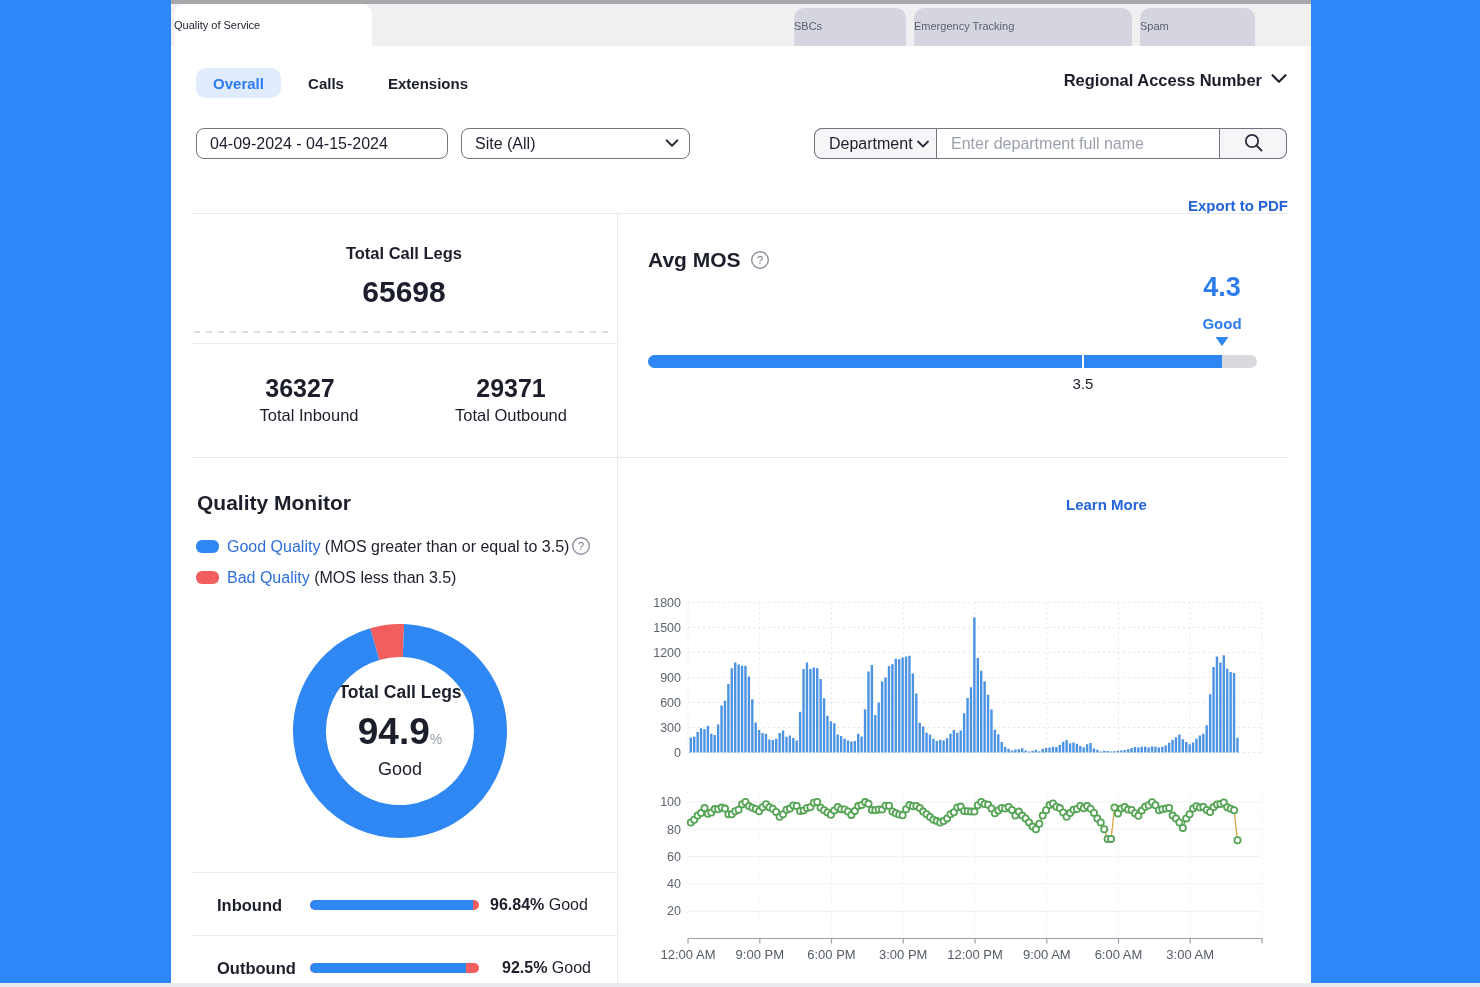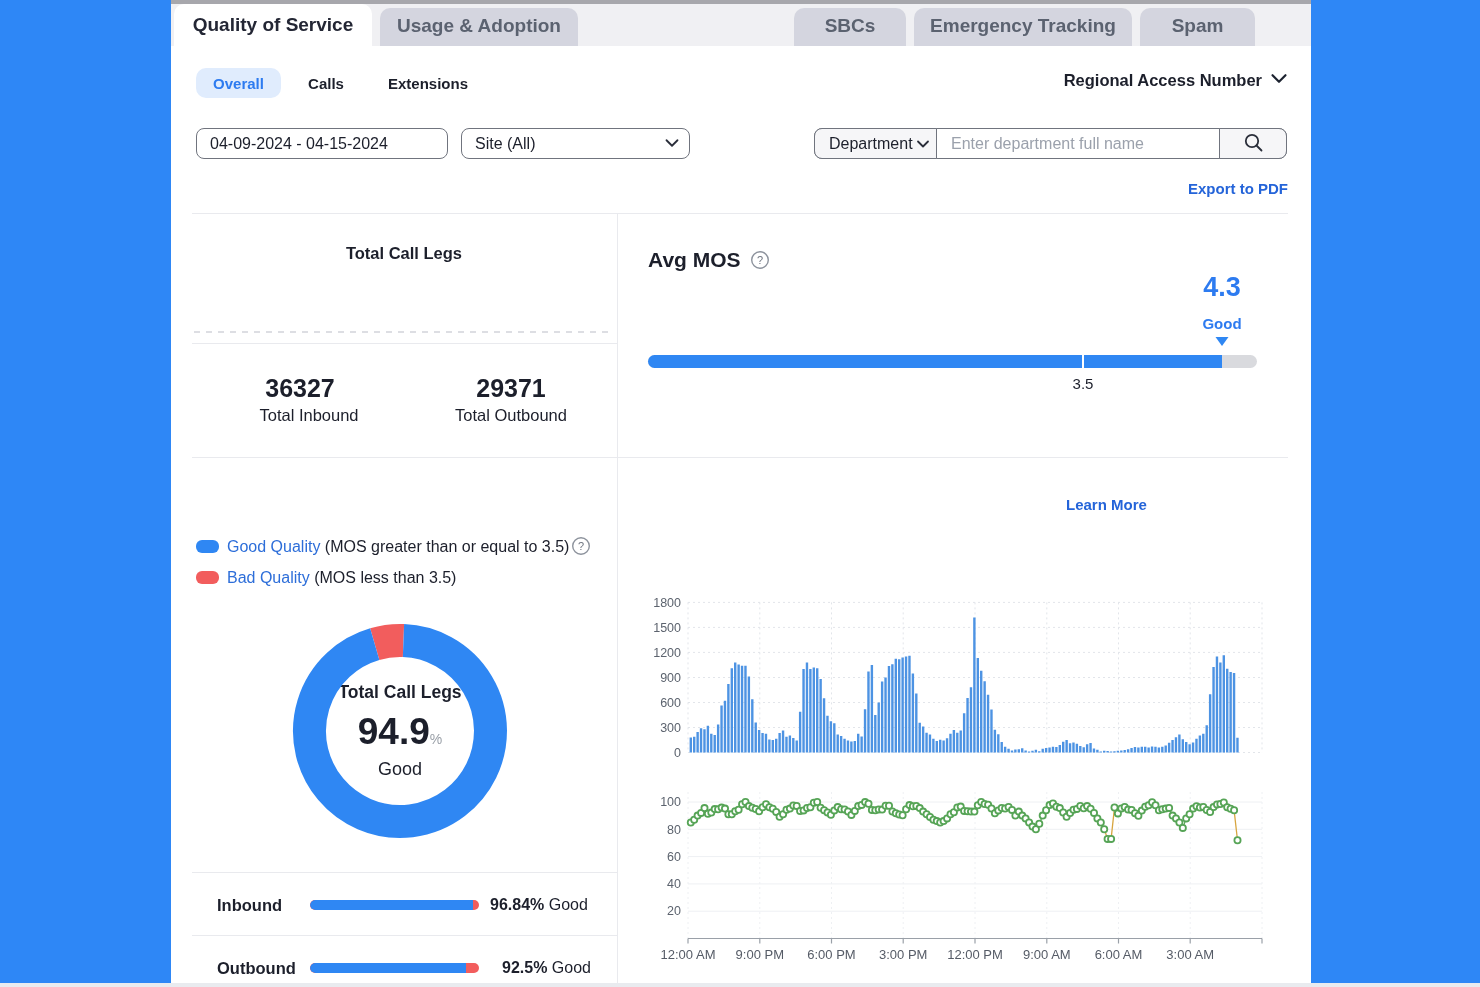--- a/index.html
+++ b/index.html
@@ -2,83 +2,84 @@
 <html><head><meta charset="utf-8"><style>
 *{margin:0;padding:0;box-sizing:border-box}
 html,body{width:1480px;height:987px;overflow:hidden}
 body{background:#2e87f6;font-family:"Liberation Sans",sans-serif;position:relative}
 #page{position:absolute;left:0;top:0;width:1480px;height:987px}
 .abs{position:absolute}
 .panel{position:absolute;left:171px;top:0;width:1140px;height:983px;background:#fff}
 .topgray{position:absolute;left:171px;top:0;width:1140px;height:4px;background:#a7a7ac}
 .tabbar{position:absolute;left:171px;top:4px;width:1140px;height:42px;background:#f0f0f3}
 .tab{position:absolute;top:8px;height:38px;background:#d4d5df;border-radius:10px 10px 0 0;color:#5b6270;
-font-size:19px;font-weight:700;text-align:center;line-height:36px}
+font-size:11px;font-weight:400;line-height:36px}
 .tab.active{top:4px;height:42px;background:#fff;color:#232634;line-height:42px;z-index:2}
 .t{position:absolute;color:#1c1f2b;font-size:15px;white-space:nowrap}
 .b{font-weight:700}
 .c{text-align:center}
 .r{text-align:right}
 .blue{color:#2d7bf0}
 .link{color:#2464d9;font-weight:700}
 .pill{position:absolute;border-radius:6px;width:23px;height:13px}
 .inbar{position:absolute;height:10px;border-radius:5px;background:#f25d5d;overflow:hidden}
 .inbar>div{position:absolute;left:0;top:0;height:10px;background:#2f87f3;border-radius:5px 0 0 5px}
 .hl{position:absolute;background:#e9eaee;height:1px}
 svg{position:absolute;left:0;top:0}
 </style></head><body>
 <div id="page">
 <div class="panel"></div>
 <div class="topgray"></div>
 <div class="tabbar"></div>
-<div class="tab" style="left:380px;width:198px">Usage &amp; Adoption</div>
 <div class="tab" style="left:794px;width:112px">SBCs</div>
 <div class="tab" style="left:914px;width:218px">Emergency Tracking</div>
 <div class="tab" style="left:1140px;width:115px">Spam</div>
 <div class="tab active" style="left:174px;width:198px">Quality of Service</div>
 
 <div class="abs" style="left:196px;top:68px;width:85px;height:30px;background:#e0ecfd;border-radius:10px"></div>
 <div class="t b c blue" style="left:196px;top:75px;width:85px">Overall</div>
 <div class="t b c" style="left:296px;top:75px;width:60px">Calls</div>
 <div class="t b c" style="left:373px;top:75px;width:110px">Extensions</div>
 <div class="t b r" style="left:1000px;top:71px;width:262px;font-size:16.5px">Regional Access Number</div>
 
 <div class="abs" style="left:196px;top:128px;width:252px;height:31px;border:1.4px solid #70747e;border-radius:8px"></div>
 <div class="t" style="left:210px;top:135px;width:240px;font-size:16px">04-09-2024 - 04-15-2024</div>
 <div class="abs" style="left:461px;top:128px;width:229px;height:31px;border:1.4px solid #70747e;border-radius:8px"></div>
 <div class="t" style="left:475px;top:135px;width:150px;font-size:16px">Site (All)</div>
 <div class="abs" style="left:814px;top:128px;width:473px;height:31px;border:1.4px solid #70747e;border-radius:8px;background:#fff"></div>
 <div class="abs" style="left:814px;top:128px;width:123px;height:31px;border:1.4px solid #70747e;border-radius:8px 0 0 8px;background:#f6f6f8"></div>
 <div class="t" style="left:829px;top:135px;width:100px;font-size:16px">Department</div>
 <div class="abs" style="left:1219px;top:128px;width:68px;height:31px;border:1.4px solid #70747e;border-radius:0 8px 8px 0;background:#f6f6f8"></div>
-<div class="t r link" style="left:1100px;top:180px;width:188px">Export to PDF</div>
+<div class="t r link" style="left:1100px;top:197px;width:188px">Export to PDF</div>
 <div class="t" style="left:951px;top:135px;width:280px;color:#9ba1ac;font-size:16px">Enter department full name</div>
 
 <div class="hl" style="left:192px;top:213px;width:1096px"></div>
 <div class="abs" style="left:617px;top:213px;width:1px;height:770px;background:#e9eaee"></div>
 <div class="hl" style="left:192px;top:343px;width:425px"></div>
 <div class="abs" style="left:194px;top:331px;width:420px;height:2px;background:repeating-linear-gradient(90deg,#dddee3 0 6px,transparent 6px 12px)"></div>
 <div class="hl" style="left:192px;top:457px;width:1096px"></div>
 <div class="hl" style="left:192px;top:872px;width:425px"></div>
 <div class="hl" style="left:192px;top:935px;width:425px"></div>
 
 <div class="t b c" style="left:304px;top:244px;width:200px;font-size:16.5px">Total Call Legs</div>
+<div class="t b c" style="left:304px;top:275px;width:200px;font-size:30px">65698</div>
 <div class="t b c" style="left:220px;top:374px;width:160px;font-size:25px">36327</div>
 <div class="t c" style="left:229px;top:406px;width:160px;font-size:16.5px">Total Inbound</div>
 <div class="t b c" style="left:431px;top:374px;width:160px;font-size:25px">29371</div>
 <div class="t c" style="left:431px;top:406px;width:160px;font-size:16.5px">Total Outbound</div>
 
 <div class="t b" style="left:648px;top:248px;width:200px;font-size:21px">Avg MOS</div>
 <div class="t b c blue" style="left:1172px;top:272px;width:100px;font-size:27px">4.3</div>
 <div class="t b c blue" style="left:1172px;top:315px;width:100px;font-size:15px">Good</div>
 <div class="abs" style="left:648px;top:355px;width:609px;height:13px;border-radius:6.5px;background:#d9dade"></div>
 <div class="abs" style="left:648px;top:355px;width:574px;height:13px;border-radius:6.5px 0 0 6.5px;background:#2f87f3"></div>
 <div class="abs" style="left:1082px;top:355px;width:2px;height:13px;background:#fff"></div>
 <div class="t c" style="left:1043px;top:375px;width:80px;font-size:15px">3.5</div>
 
+<div class="t b" style="left:197px;top:491px;width:300px;font-size:21px">Quality Monitor</div>
 <div class="pill" style="left:196px;top:540px;background:#2f87f3"></div>
 <div class="t" style="left:227px;top:538px;width:380px;font-size:16px"><span style="color:#2d6ed9">Good Quality</span> <span>(MOS greater than or equal to 3.5)</span></div>
 <div class="pill" style="left:196px;top:571px;background:#f25d5d"></div>
 <div class="t" style="left:227px;top:569px;width:380px;font-size:16px"><span style="color:#2d6ed9">Bad Quality</span> <span>(MOS less than 3.5)</span></div>
 <div class="t b c" style="left:300px;top:682px;width:200px;font-size:17.5px">Total Call Legs</div>
 <div class="t c" style="left:300px;top:711px;width:200px;font-size:37px"><span class="b">94.9</span><span style="font-size:14px;color:#9aa0a8">%</span></div>
 <div class="t c" style="left:300px;top:759px;width:200px;font-size:18px">Good</div>
 
 <div class="t link" style="left:1066px;top:496px;width:120px">Learn More</div>
 

